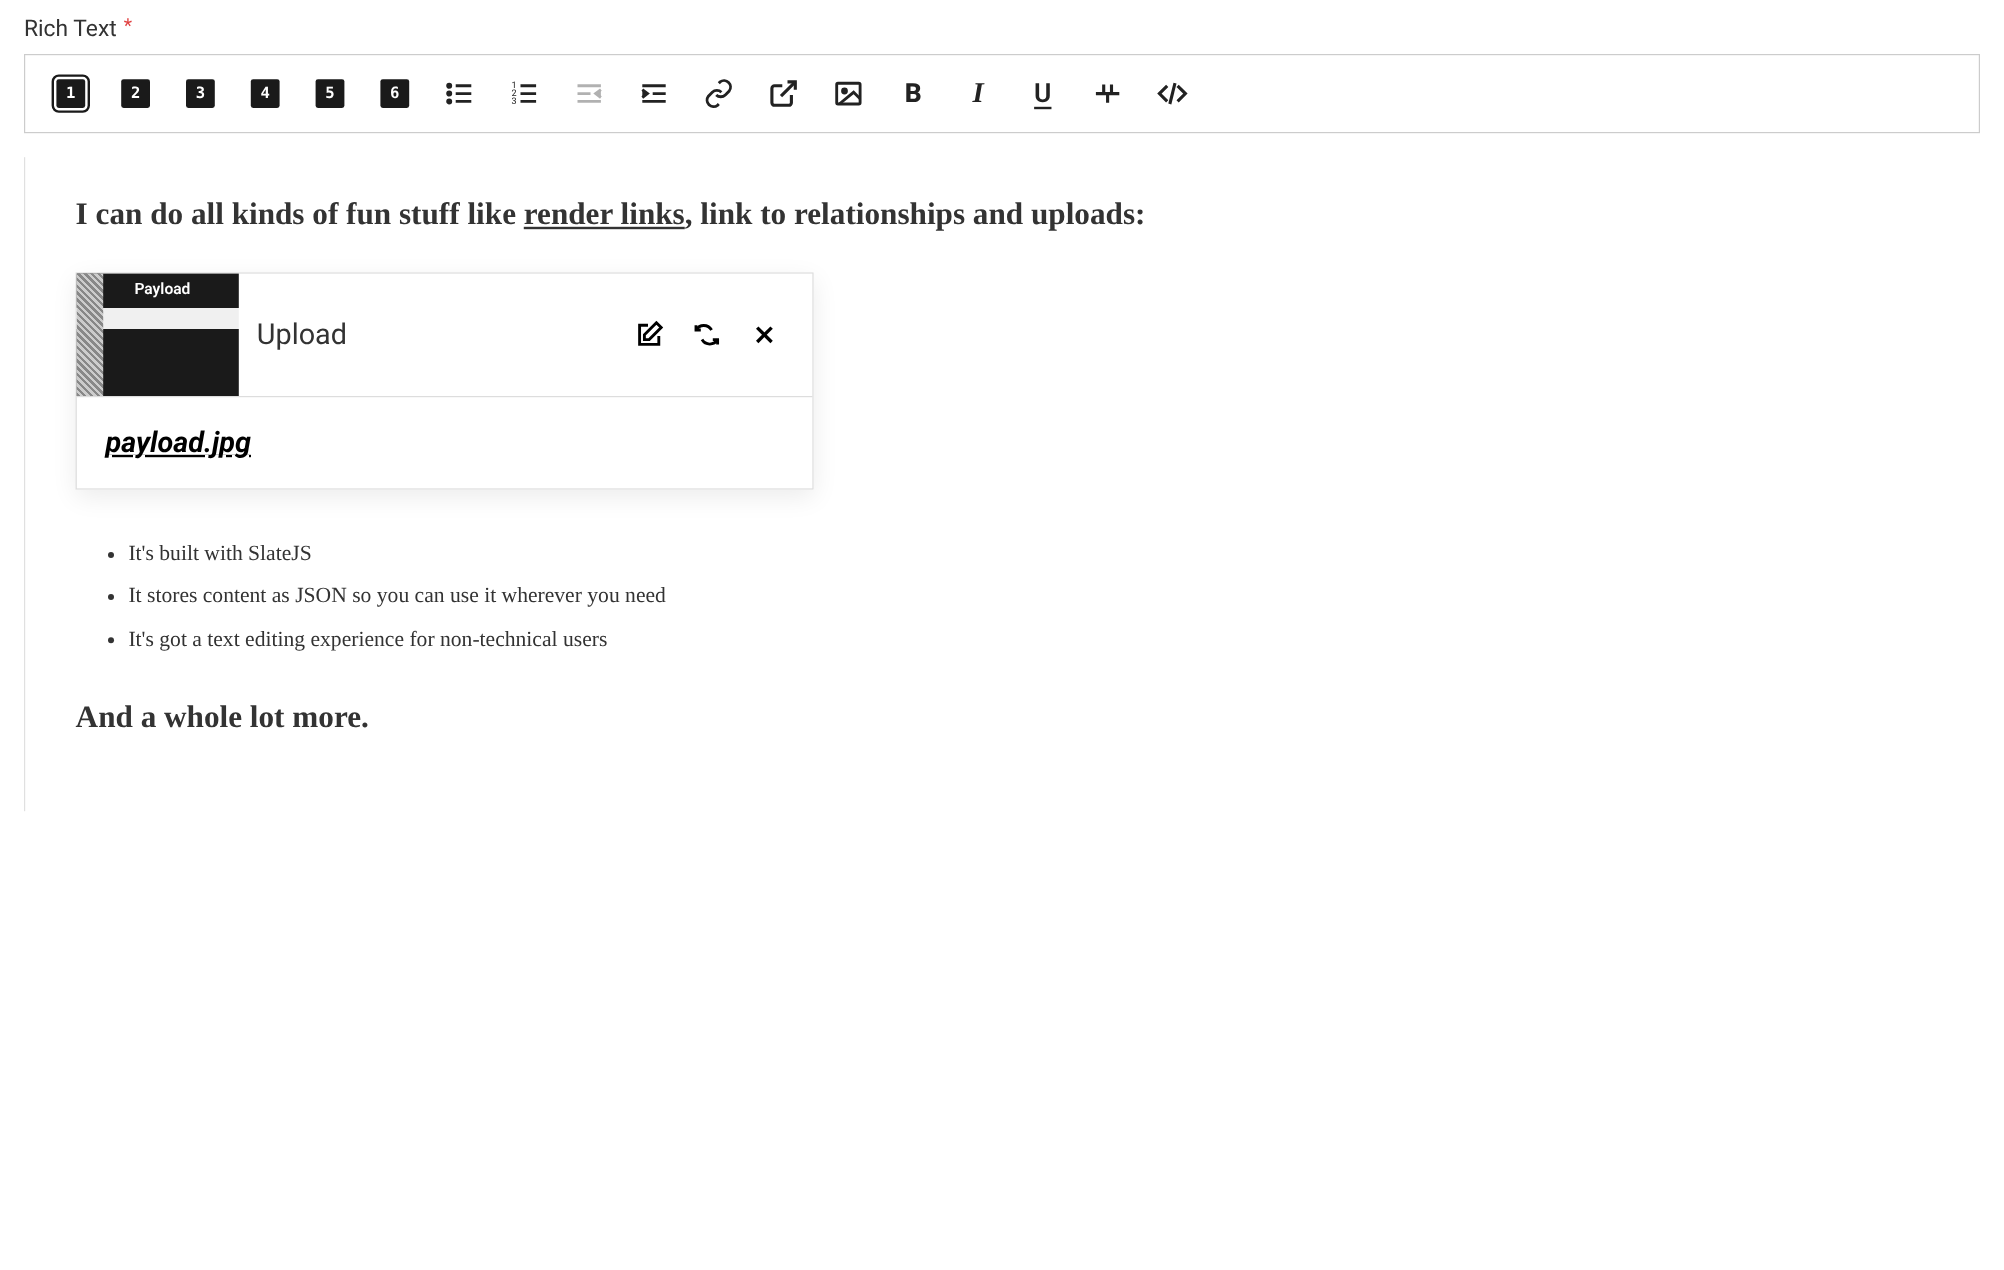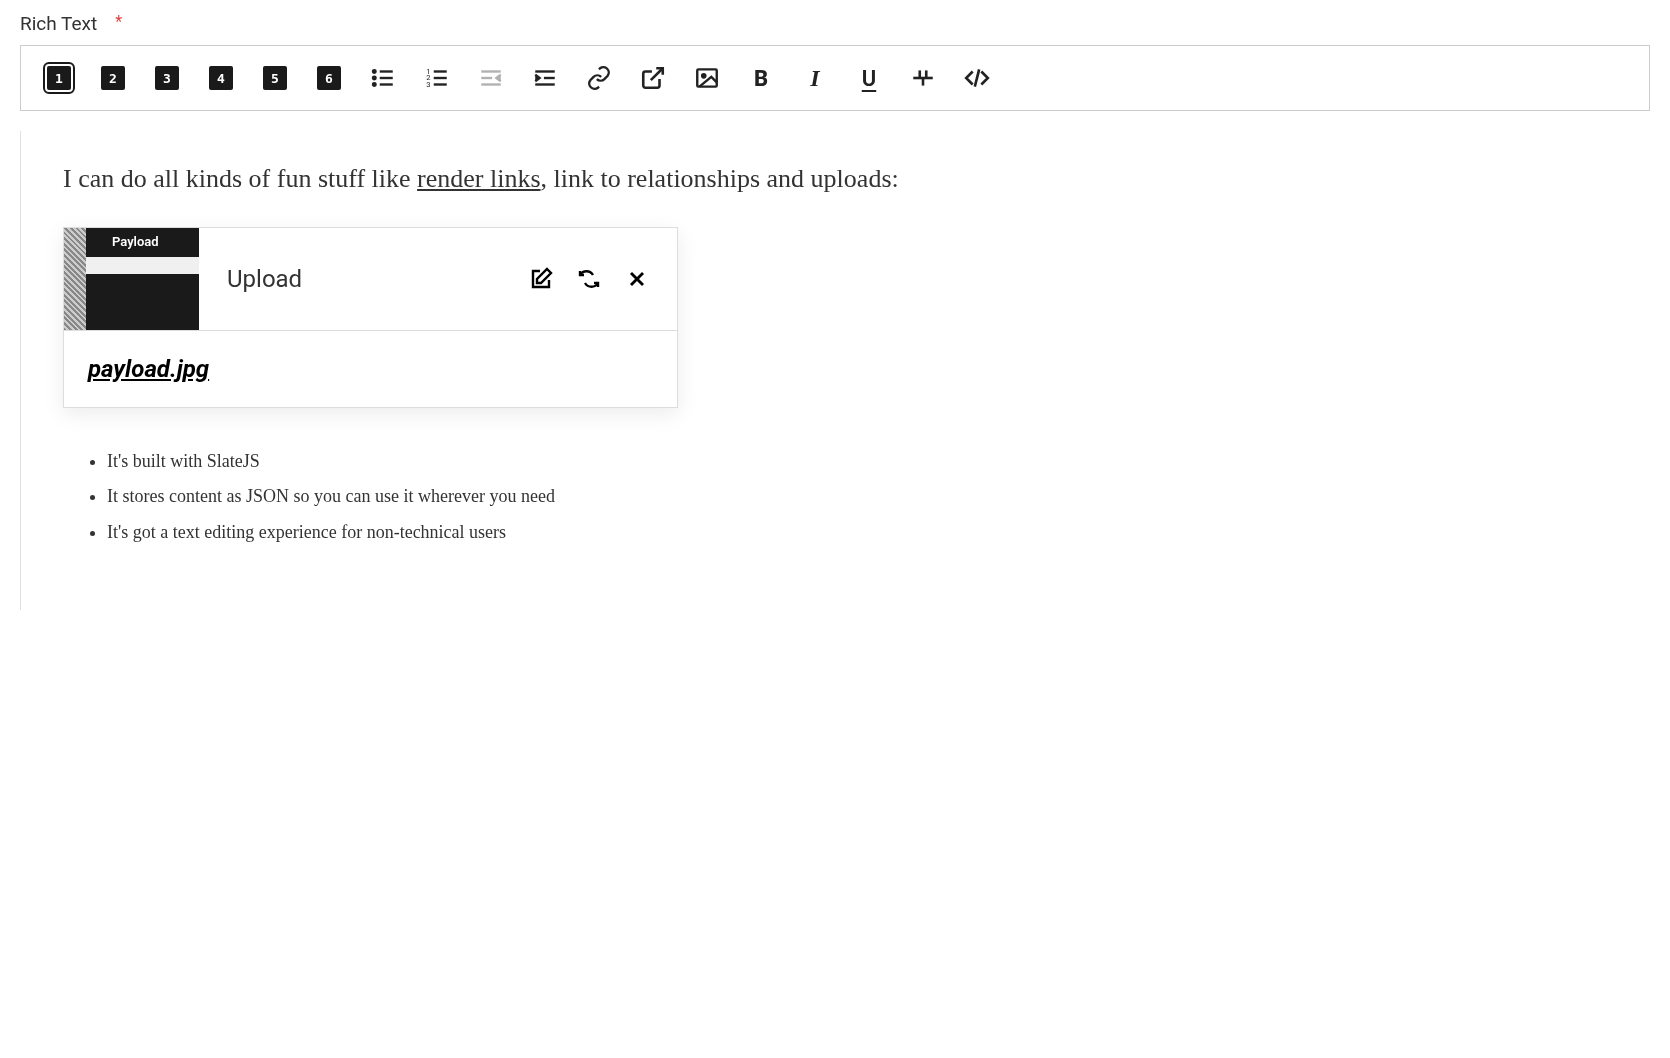--- a/index.html
+++ b/index.html
@@ -7,21 +7,21 @@
       font-family: -apple-system, BlinkMacSystemFont, "Segoe UI", Roboto, sans-serif;
       background: #fff;
       padding: 12px 20px;
     }
     .field-label {
       font-size: 19px;
       color: #333;
       margin-bottom: 10px;
       display: flex;
       align-items: flex-start;
-      gap: 18px;
+      gap: 6px;
     }
     .required-star {
       color: #e04040;
       font-size: 16px;
     }
     .toolbar {
       border: 1px solid #ccc;
       background: #fff;
       padding: 18px 24px;
       display: flex;
@@ -67,20 +67,21 @@
       color: #222;
       margin-bottom: 30px;
       font-family: -apple-system, BlinkMacSystemFont, sans-serif;
     }
     .content p {
       font-size: 26px;
       font-family: Georgia, 'Times New Roman', serif;
       color: #333;
       margin-bottom: 30px;
       line-height: 1.4;
+      font-weight: bold;
     }
     .content a {
       color: #333;
       text-decoration: underline;
     }
     .upload-card {
       border: 1px solid #ddd;
       width: 615px;
       margin-bottom: 36px;
       box-shadow: 0 6px 20px rgba(0,0,0,0.08);
@@ -107,21 +108,21 @@
     .upload-thumb::after {
       content: "Payload";
       position: absolute;
       top: 6px; left: 48px;
       color: #fff;
       font-size: 13px;
       font-weight: 600;
     }
     .upload-label {
       flex: 1;
-      padding: 0 28px;
+      padding: 0 15px;
       font-size: 24px;
       color: #333;
     }
     .upload-actions {
       display: flex;
       gap: 24px;
       padding-right: 28px;
     }
     .upload-actions .icon-btn {
       cursor: pointer;
@@ -297,13 +298,14 @@
     <div class="upload-filename">payload.jpg</div>
   </div>
 
 
   <ul>
     <li>It's built with SlateJS</li>
     <li>It stores content as JSON so you can use it wherever you need</li>
     <li>It's got a text editing experience for non-technical users</li>
   </ul>
 
+  <p>And a whole lot more.</p>
 </div>
 
 </body></html>

